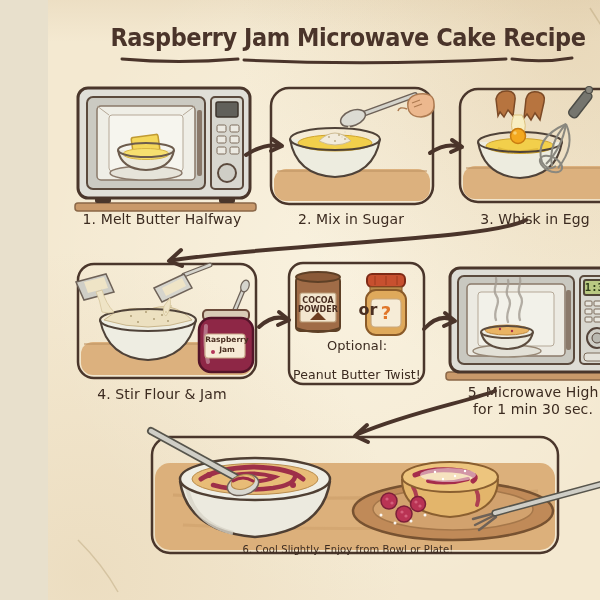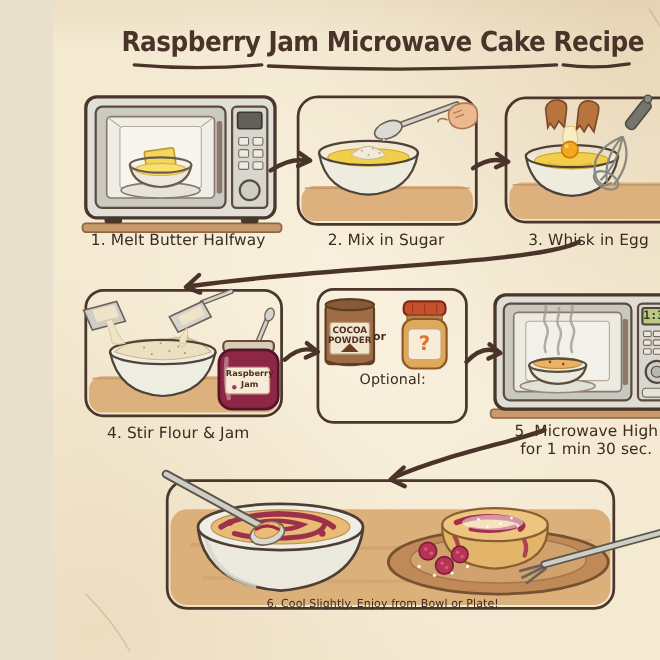--- a/index.html
+++ b/index.html
@@ -204,23 +204,24 @@
         <line x1="99" y1="16" x2="99" y2="25" stroke="#9e3a1f" stroke-width="1"></line>
         <line x1="110" y1="16" x2="110" y2="25" stroke="#9e3a1f" stroke-width="1"></line>
         <rect x="83" y="27" width="32" height="4" fill="#b88a4a" stroke="#8a5a28" stroke-width="1"></rect>
         <rect x="79" y="30" width="40" height="45" rx="10" fill="#dfa95b" stroke="#8a5a28" stroke-width="2"></rect>
         <rect x="84" y="39" width="30" height="28" rx="4" fill="#f6ecd7" stroke="#c9a87e" stroke-width="1.2"></rect>
       </g>
     </svg>
   </div>
   <div class="tiny" style="left:250px;top:296px;width:40px;font-size:8px">COCOA</div>
   <div class="tiny" style="left:250px;top:305px;width:40px;font-size:8px">POWDER</div>
-  <div class="tiny" style="left:284px;top:301px;width:26px;font-size:10px">or</div>
+  <div class="tiny" style="left:307px;top:301px;width:26px;font-size:16px">or</div>
   <div class="qmark" style="left:323px;top:301px;width:30px">?</div>
   <div class="lbl" style="left:244px;top:339px;width:130px;font-size:13px">Optional:</div>
+  <div class="lbl" style="left:239px;top:368px;width:140px;font-size:12.5px">Peanut Butter Twist!</div>
 
   <div class="abs" style="left:398px;top:262px;width:177px;height:118px">
     <svg width="177" height="118" viewBox="0 0 177 118">
       <rect x="0" y="110" width="177" height="8" rx="3" fill="#c9996a" stroke="#8a6747" stroke-width="1.5"></rect>
       <rect x="18" y="105" width="15" height="6" rx="2" fill="#4a362b"></rect>
       <rect x="140" y="105" width="15" height="6" rx="2" fill="#4a362b"></rect>
       <rect x="4" y="6" width="168" height="104" rx="10" fill="#deddd6" stroke="#4a362b" stroke-width="3"></rect>
       <g>
         <rect x="12" y="14" width="116" height="88" rx="6" fill="#c9c8c0" stroke="#5b4a3d" stroke-width="2"></rect>
         <rect x="21" y="22" width="98" height="72" rx="4" fill="#eceae2" stroke="#8a796a" stroke-width="1.5"></rect>

